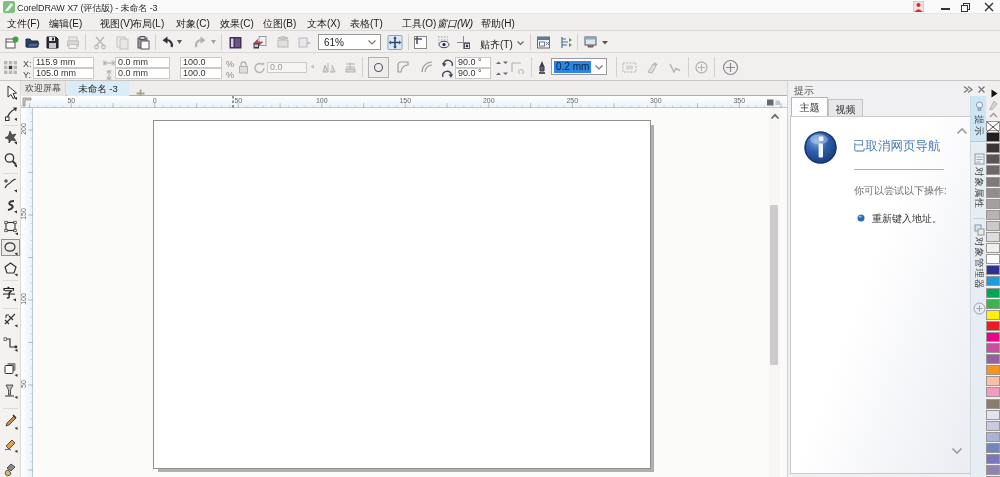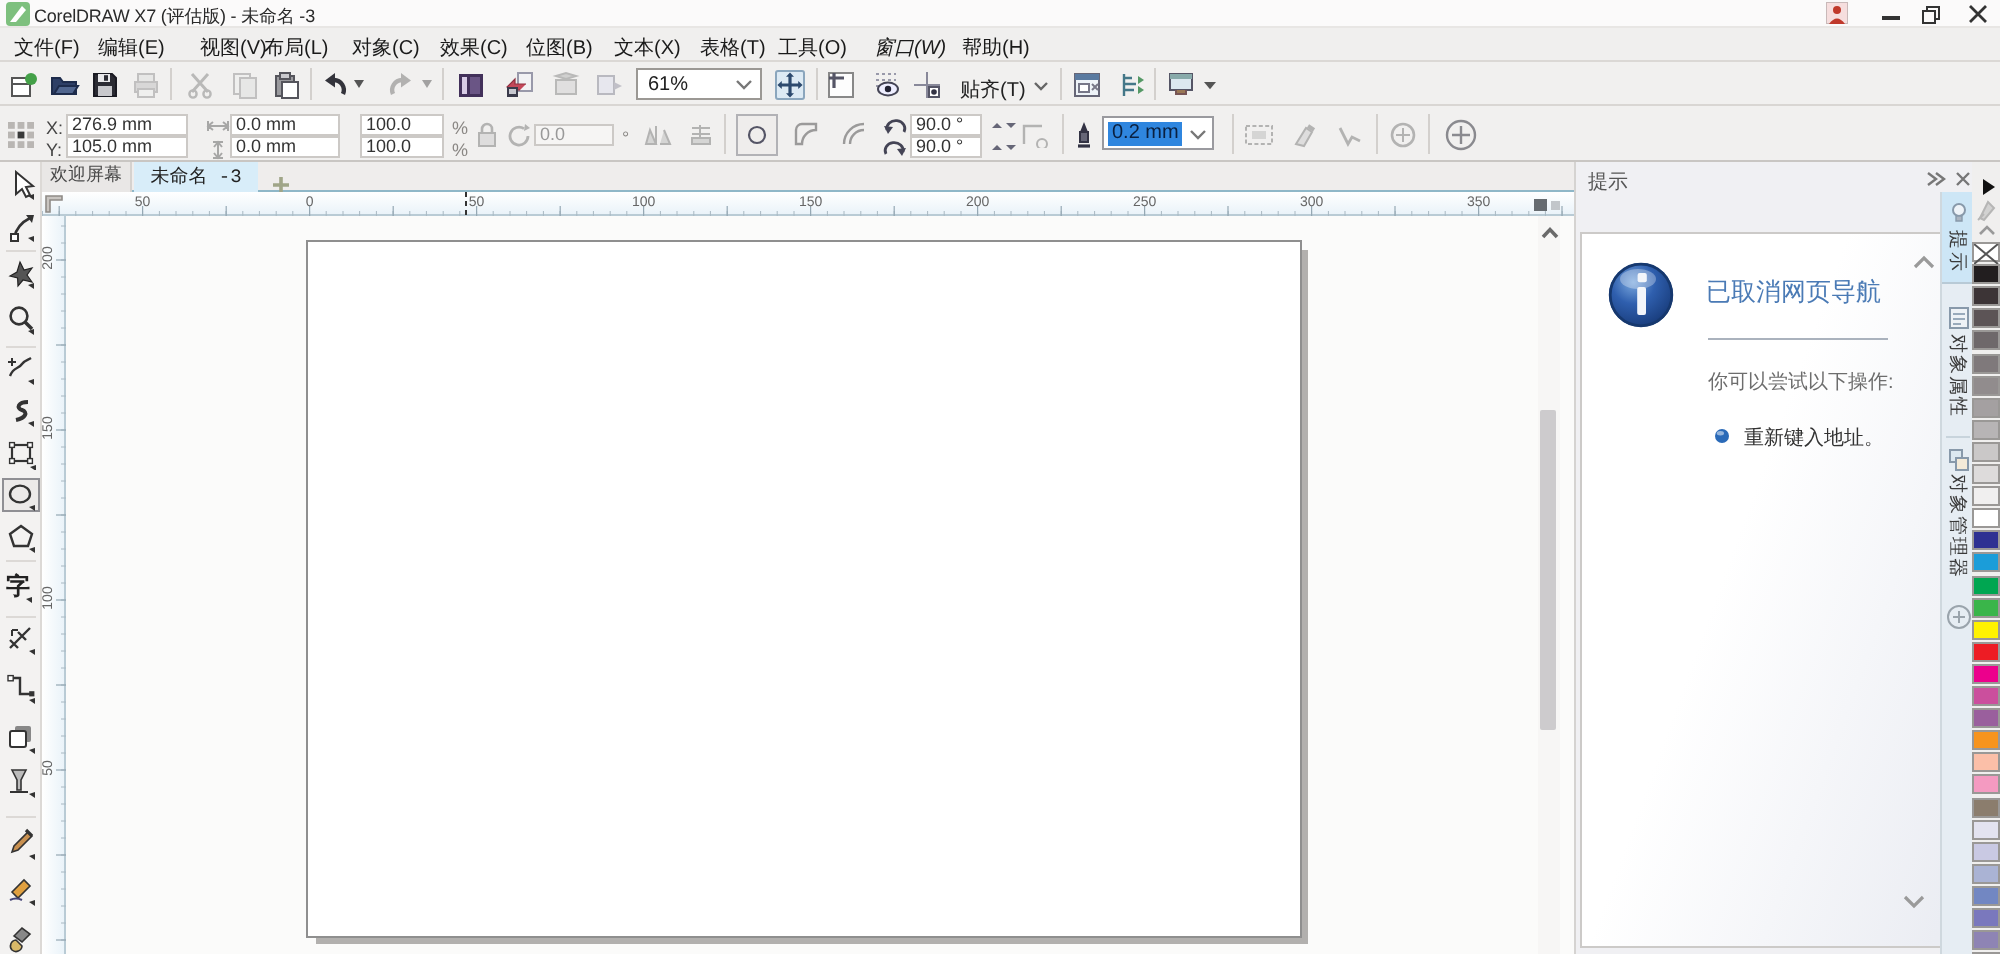--- a/index.html
+++ b/index.html
@@ -14,21 +14,21 @@
 #propbar{left:0;top:53px;width:1000px;height:28px;background:#f1f0ef;border-bottom:1px solid #c9c6c3;}
 .sep{position:absolute;width:1px;background:#d3d0cd;}
 .tsep{top:3px;height:16px;}
 .psep{top:4px;height:20px;}
 .field{position:absolute;height:11px;background:#fff;border:1px solid #ccc9c6;font-size:9px;color:#333;padding:0 2px;line-height:9px;}
 .glab{position:absolute;font-size:9px;color:#8a8784;}
 .dlab{position:absolute;font-size:9px;color:#444;}
 
 #toolbox{left:0;top:81px;width:21px;height:396px;background:#f3f2f1;border-right:1px solid #dcd9d6;}
 #docarea{left:21px;top:81px;width:766px;height:396px;background:#f1f0ef;}
-#tabbar{left:0px;top:0px;width:766px;height:15px;background:#efedec;border-bottom:1px solid #8fb7c8;font-family:Liberation Mono, monospace;}
+#tabbar{left:0px;top:0px;width:766px;height:15px;background:#efedec;border-bottom:1px solid #8fb7c8;}
 #hruler{left:0px;top:15px;width:766px;height:12px;background:linear-gradient(#ffffff,#eaf3f9);border-bottom:1px solid #b9cbd5;}
 #vruler{left:0px;top:27px;width:12px;height:369px;background:linear-gradient(90deg,#ffffff,#eaf3f9);border-right:1px solid #b9cbd5;}
 #canvas{left:12px;top:27px;width:754px;height:369px;background:#fbfbfa;overflow:hidden;}
 #page{position:absolute;left:120px;top:12px;width:498px;height:349px;background:#fff;border:1px solid #8f8f8f;box-shadow:4px 4px 0 -1px #b2b0ae;}
 #vscroll{left:748px;top:27px;width:11px;height:369px;background:#f7f6f5;}
 #vthumb{position:absolute;left:1px;top:97px;width:8px;height:160px;background:#cdcbcd;border-radius:1px;}
 
 #docker{left:787px;top:81px;width:199px;height:396px;background:#f0f0f3;border-left:1px solid #d5d3d1;}
 #docker .title{position:absolute;left:6px;top:3px;font-size:10px;color:#555;}
 #dtabs{position:absolute;left:0;top:16px;width:184px;height:19px;}
@@ -64,21 +64,21 @@
 <div id="menubar" class="abs">
     <div class="mitem" style="left: 7px; text-align: center;">文件(F)</div>
     <div class="mitem" style="left: 49px;">编辑(E)</div>
     <div class="mitem" style="left: 100px;">视图(V)</div>
     <div class="mitem" style="left: 132px;">布局(L)</div>
     <div class="mitem" style="left: 176px;">对象(C)</div>
     <div class="mitem" style="left: 220px;">效果(C)</div>
     <div class="mitem" style="left: 263px;">位图(B)</div>
     <div class="mitem" style="left: 307px;">文本(X)</div>
     <div class="mitem" style="left: 350px;">表格(T)</div>
-    <div class="mitem" style="left: 389px;">工具(O)</div>
+    <div class="mitem" style="left: 402px;">工具(O)</div>
     <div class="mitem" style="left: 437px; font-style: italic;">窗口(W)</div>
     <div class="mitem" style="left: 481px;">帮助(H)</div>
   </div>
 <div id="toolbar" class="abs">
  <svg class="abs" style="left:4px;top:4px" width="15" height="15">
       <rect x="2" y="4" width="9" height="9" fill="#fff" stroke="#555"></rect>
       <path d="M2 7 h9" stroke="#555"></path>
       <circle cx="11.5" cy="4.5" r="3" fill="#44a048"></circle>
     </svg>
  <svg class="abs" style="left:25px;top:4px" width="15" height="15">
@@ -205,21 +205,21 @@
         <rect x="1" y="5.8" width="3.4" height="3.4"></rect>
         <rect x="10.6" y="5.8" width="3.4" height="3.4"></rect>
         <rect x="1" y="10.6" width="3.4" height="3.4"></rect>
         <rect x="5.8" y="10.6" width="3.4" height="3.4"></rect>
         <rect x="10.6" y="10.6" width="3.4" height="3.4"></rect>
       </g>
       <rect x="5.8" y="5.8" width="3.4" height="3.4" fill="#3a3a3a"></rect>
     </svg>
  <div class="dlab" style="left:23px;top:6px;">X:</div>
  <div class="dlab" style="left:23px;top:17px;">Y:</div>
- <div class="field" style="left:33px;top:4px;width:61px;">276.9 mm</div>
+ <div class="field" style="left:33px;top:4px;width:61px;">115.9 mm</div>
  <div class="field" style="left:33px;top:15px;width:61px;">105.0 mm</div>
  <svg class="abs" style="left:103px;top:6px" width="12" height="8" opacity="0.6">
       <path d="M1 4 h10 M1 1.5 v5 M11 1.5 v5 M3.5 2 L1 4 l2.5 2 M8.5 2 L11 4 l-2.5 2" stroke="#777" fill="none"></path>
     </svg>
  <svg class="abs" style="left:105px;top:17px" width="8" height="10" opacity="0.6">
       <path d="M4 1 v8 M1.5 1 h5 M1.5 9 h5 M2 3.5 L4 1 l2 2.5 M2 6.5 L4 9 l2-2.5" stroke="#777" fill="none"></path>
     </svg>
  <div class="field" style="left:115px;top:4px;width:55px;">0.0 mm</div>
  <div class="field" style="left:115px;top:15px;width:55px;">0.0 mm</div>
  <div class="field" style="left:180px;top:4px;width:42px;">100.0</div>
@@ -627,20 +627,24 @@
     </div>
 </div>
 <div id="docker" class="abs">
   <div class="title">提示</div>
     <svg class="abs" style="left:174px;top:4px" width="12" height="9">
       <path d="M2 1.5 L6 4.5 L2 7.5 M6 1.5 L10 4.5 L6 7.5" fill="none" stroke="#777" stroke-width="1.2"></path>
     </svg>
     <svg class="abs" style="left:189px;top:4px" width="9" height="9">
       <path d="M1.5 1.5 L7.5 7.5 M7.5 1.5 L1.5 7.5" stroke="#777" stroke-width="1.2"></path>
     </svg>
+  <div id="dtabs">
+      <div class="dtab" id="dtab1">主题</div>
+      <div class="dtab" id="dtab2">视频</div>
+    </div>
   <div id="dcontent">
     <svg class="abs" style="left:12px;top:13px" width="36" height="36">
         <defs>
           <radialGradient id="ig" cx="38%" cy="30%" r="75%">
             <stop offset="0%" stop-color="#7aa8de"></stop>
             <stop offset="45%" stop-color="#2f5fae"></stop>
             <stop offset="100%" stop-color="#173a78"></stop>
           </radialGradient>
         </defs>
         <circle cx="17.5" cy="17.5" r="16" fill="url(#ig)"></circle>

